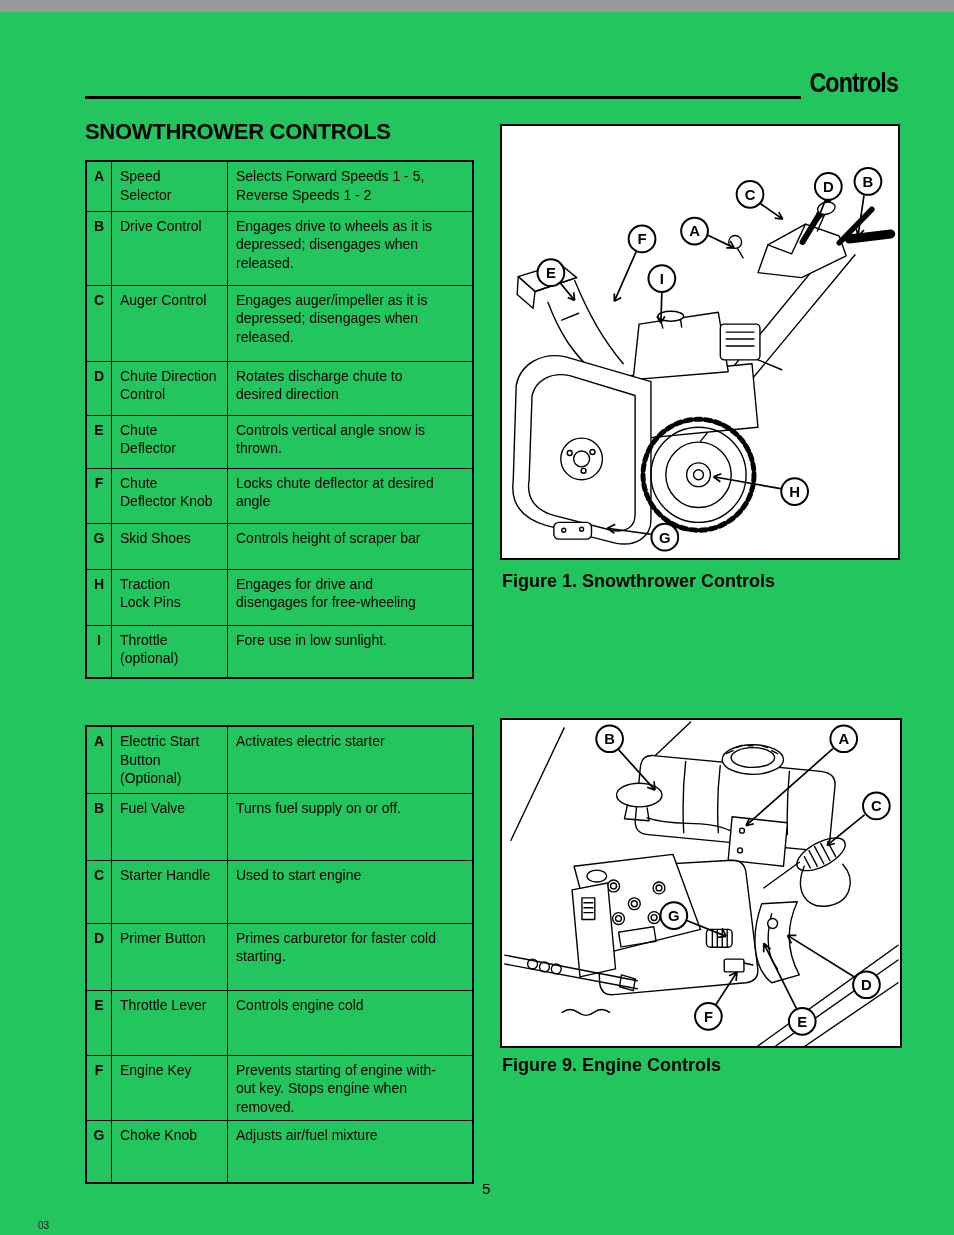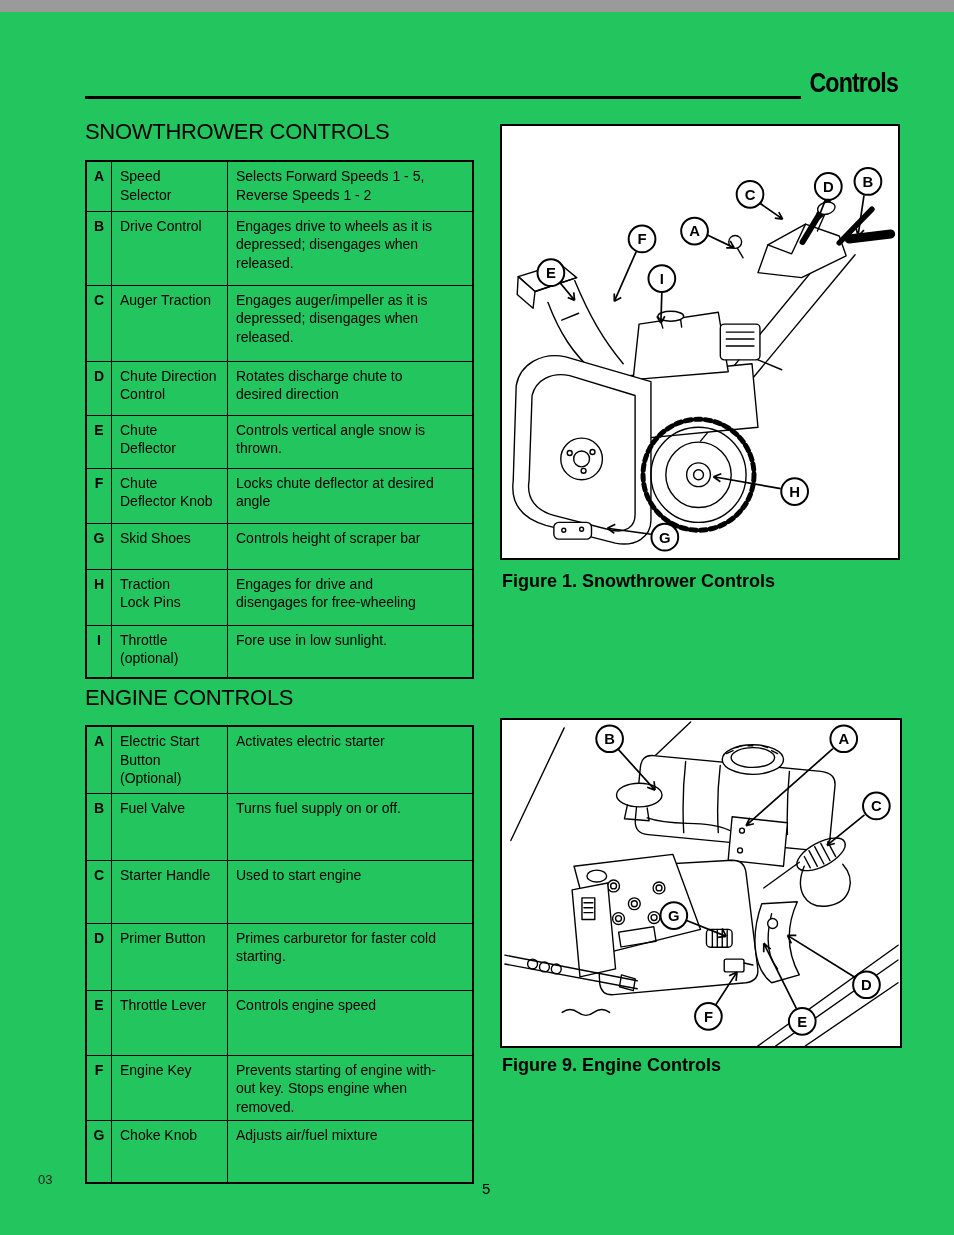--- a/index.html
+++ b/index.html
@@ -10,21 +10,21 @@
     overflow:hidden;
   }
   .header-rule { position:absolute; left:85px; top:84px; width:716px; height:3px; background:#000; }
   .header-title {
     position:absolute; right:56px; top:56px; margin:0;
     font-size:27px; font-weight:bold; letter-spacing:-1px;
     transform:scaleX(0.86); transform-origin:100% 50%;
   }
   .section-heading {
     position:absolute; left:85px; margin:0;
-    font-size:22px; font-weight:normal; letter-spacing:-0.3px;
+    font-size:22px; font-weight:bold; letter-spacing:-0.3px;
   }
   .h-snow { top:107px; }
   .h-engine { top:673px; }
 
   table.ctable {
     position:absolute; left:85px; border-collapse:collapse; table-layout:fixed;
     border:2.5px solid #000;
   }
   .t-snow { top:148px; }
   .t-engine { top:713px; }
@@ -44,21 +44,21 @@
   .fig1 { top:112px; width:400px; height:436px; }
   .fig2 { top:706px; width:402px; height:330px; }
   .figure-box svg { display:block; width:100%; height:100%; }
   .figure-caption {
     position:absolute; left:502px; margin:0;
     font-size:18px; font-weight:bold;
   }
   .cap1 { top:559px; }
   .cap2 { top:1043px; }
 
-  .footer-code { position:absolute; left:38px; top:1160px; font-size:13px; color:#222; }
+  .footer-code { position:absolute; left:38px; top:1208px; font-size:10px; color:#222; }
   .page-number { position:absolute; left:482px; top:1168px; font-size:15px; }
 
   
   .art { stroke:#000; stroke-width:1.4; fill:none; stroke-linejoin:round; stroke-linecap:round; }
   .callout-circle { fill:#fff; stroke:#000; stroke-width:2; }
   .callout-letter { font-family:"Liberation Sans",sans-serif; font-size:15px; font-weight:bold; fill:#000; stroke:none; text-anchor:middle; }
   .arrow { stroke:#000; stroke-width:1.7; fill:none; }
 </style>
 </head>
 <body>
@@ -81,21 +81,21 @@
     </tr>
     <tr style="height:74px">
       <td class="c-key">B</td>
       <td class="c-name">Drive Control</td>
       <td class="c-desc">Engages drive to wheels as it is
 depressed; disengages when
 released.</td>
     </tr>
     <tr style="height:76px">
       <td class="c-key">C</td>
-      <td class="c-name">Auger Traction</td>
+      <td class="c-name">Auger Control</td>
       <td class="c-desc">Engages auger/impeller as it is
 depressed; disengages when
 released.</td>
     </tr>
     <tr style="height:54px">
       <td class="c-key">D</td>
       <td class="c-name">Chute Direction
 Control</td>
       <td class="c-desc">Rotates discharge chute to
 desired direction</td>
@@ -236,21 +236,20 @@
         </g>
         <g>
           <circle class="callout-circle" cx="164" cy="415" r="13.5"></circle>
           <text class="callout-letter" x="164" y="420.5">G</text>
         </g>
       </g>
     </svg>
   </div>
   <p class="figure-caption cap1">Figure 1. Snowthrower Controls</p>
 
-  <h2 class="section-heading h-engine">ENGINE CONTROLS</h2>
 
   <table class="ctable t-engine">
     <tbody>
         <tr style="height:67px">
       <td class="c-key">A</td>
       <td class="c-name">Electric Start
 Button
 (Optional)</td>
       <td class="c-desc">Activates electric starter</td>
     </tr>
@@ -266,21 +265,21 @@
     </tr>
     <tr style="height:67px">
       <td class="c-key">D</td>
       <td class="c-name">Primer Button</td>
       <td class="c-desc">Primes carburetor for faster cold
 starting.</td>
     </tr>
     <tr style="height:65px">
       <td class="c-key">E</td>
       <td class="c-name">Throttle Lever</td>
-      <td class="c-desc">Controls engine speed</td>
+      <td class="c-desc">Controls engine cold</td>
     </tr>
     <tr style="height:65px">
       <td class="c-key">F</td>
       <td class="c-name">Engine Key</td>
       <td class="c-desc">Prevents starting of engine with-
 out key. Stops engine when
 removed.</td>
     </tr>
     <tr style="height:63px">
       <td class="c-key">G</td>

